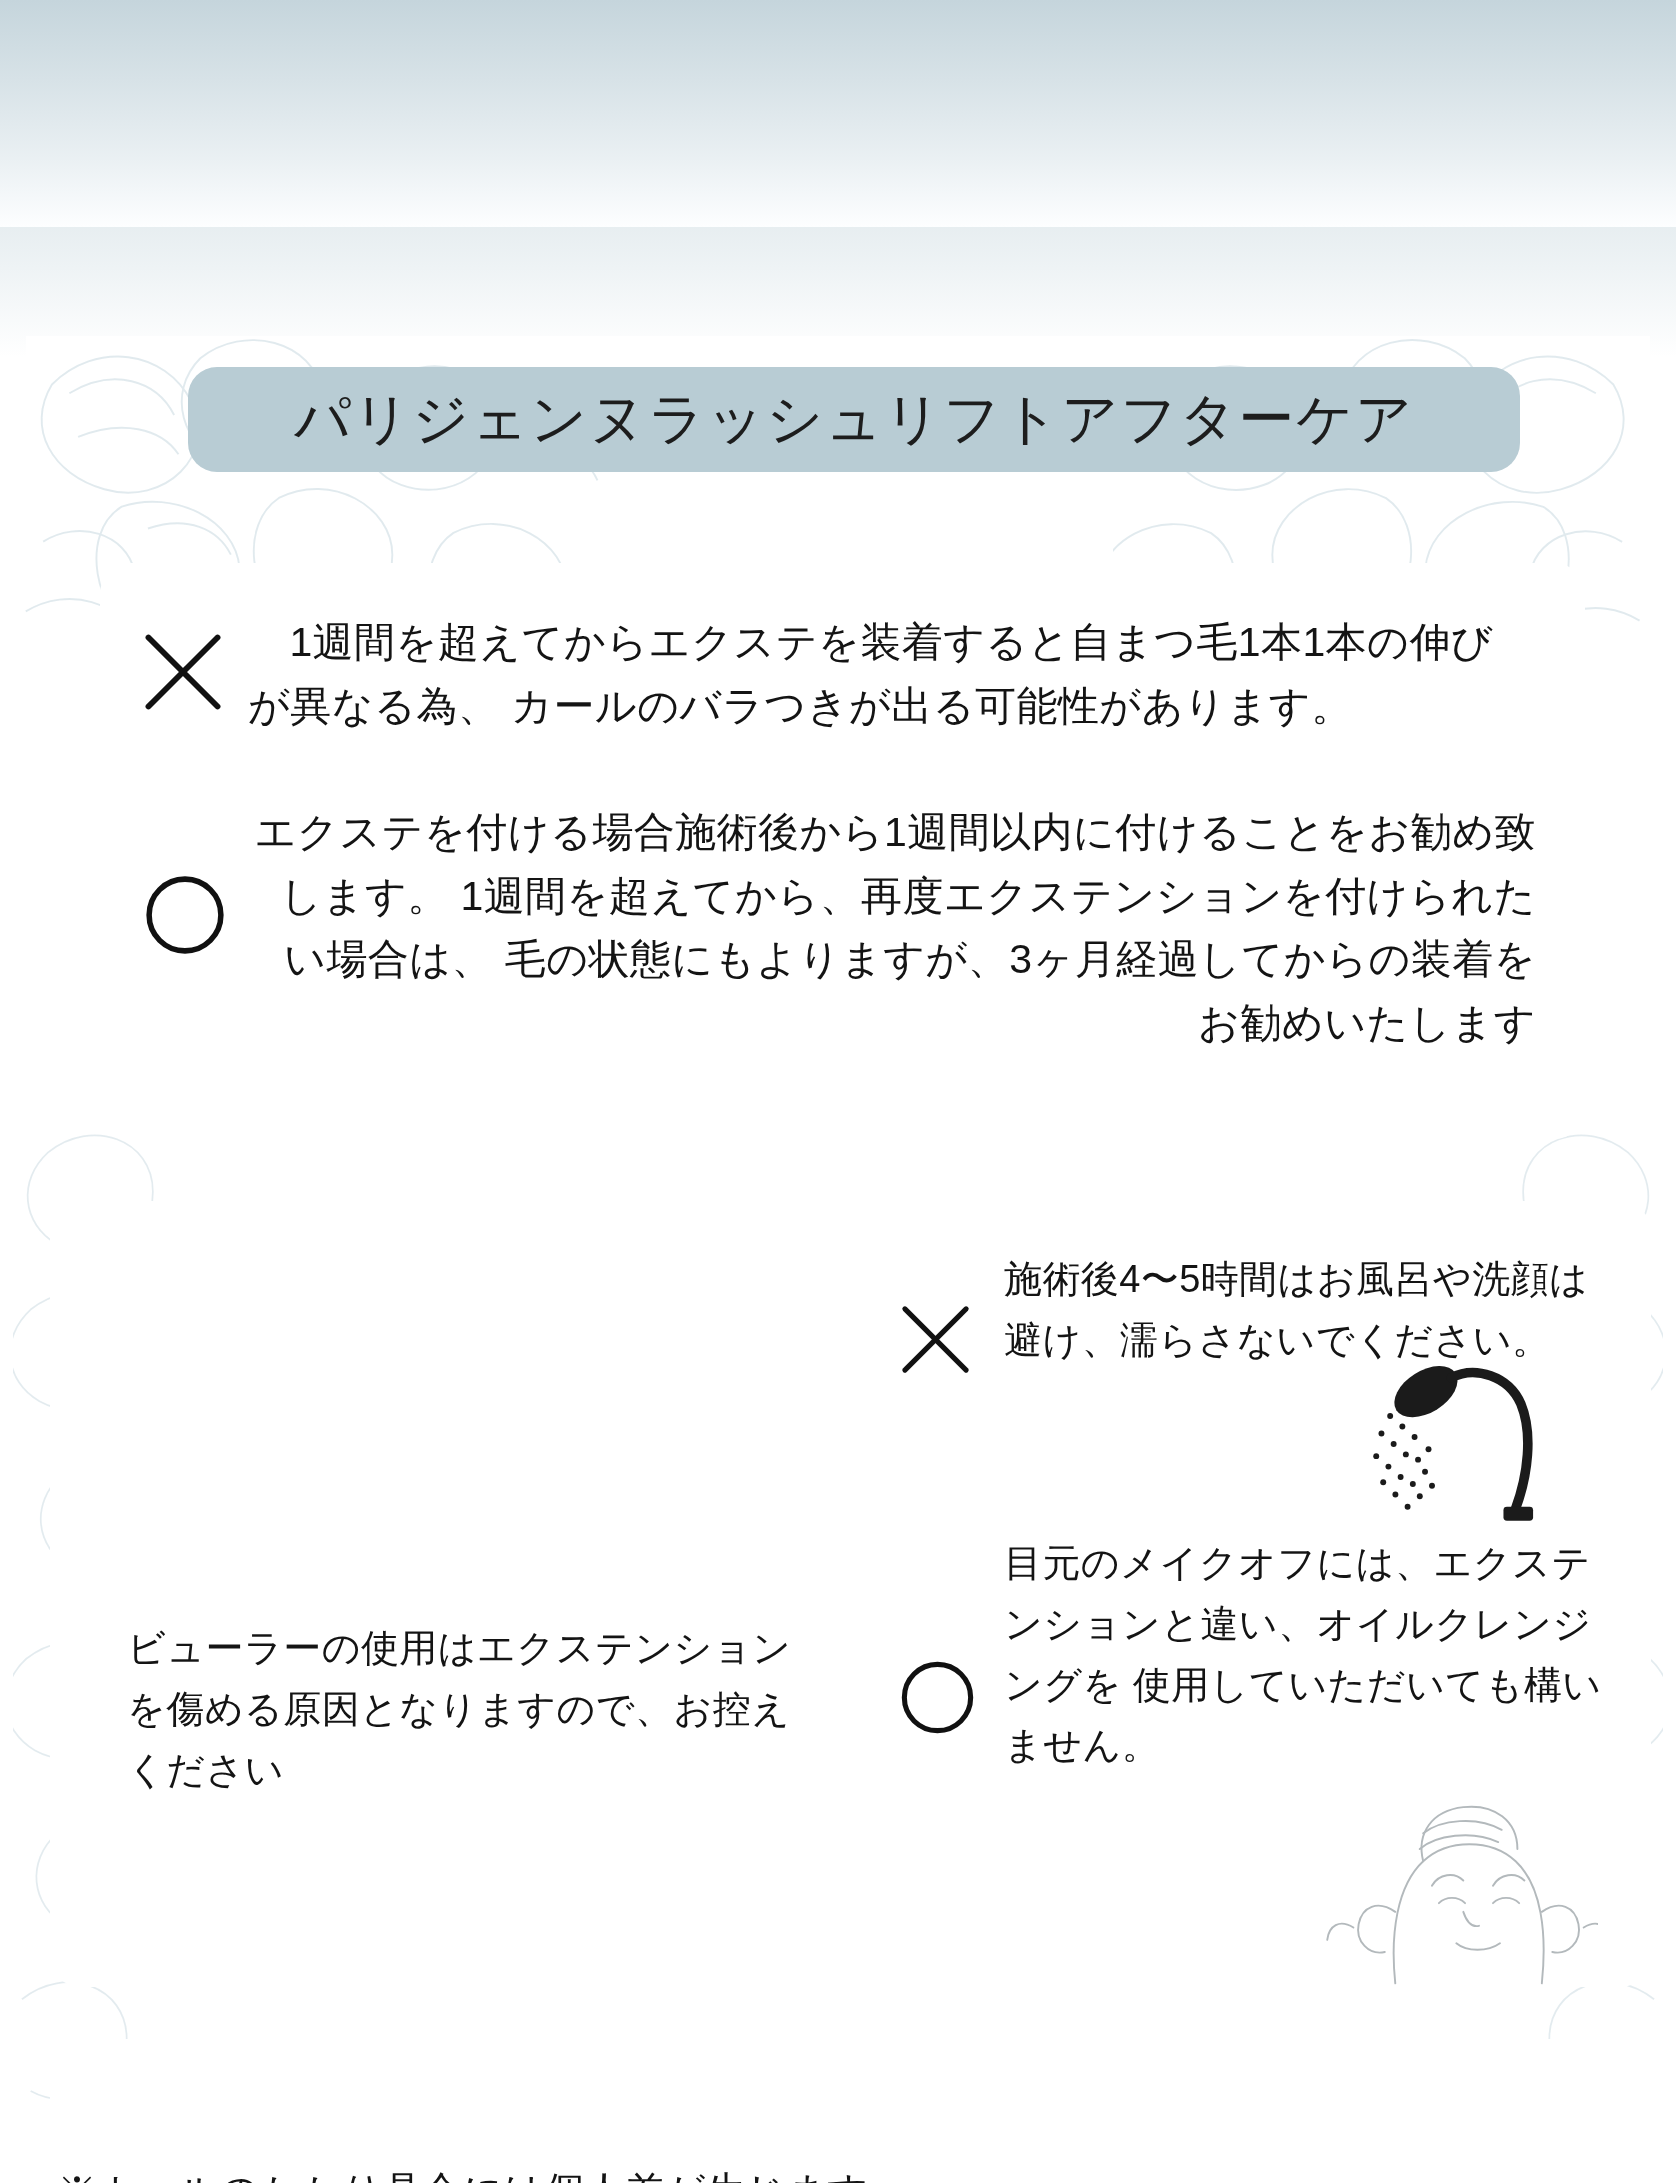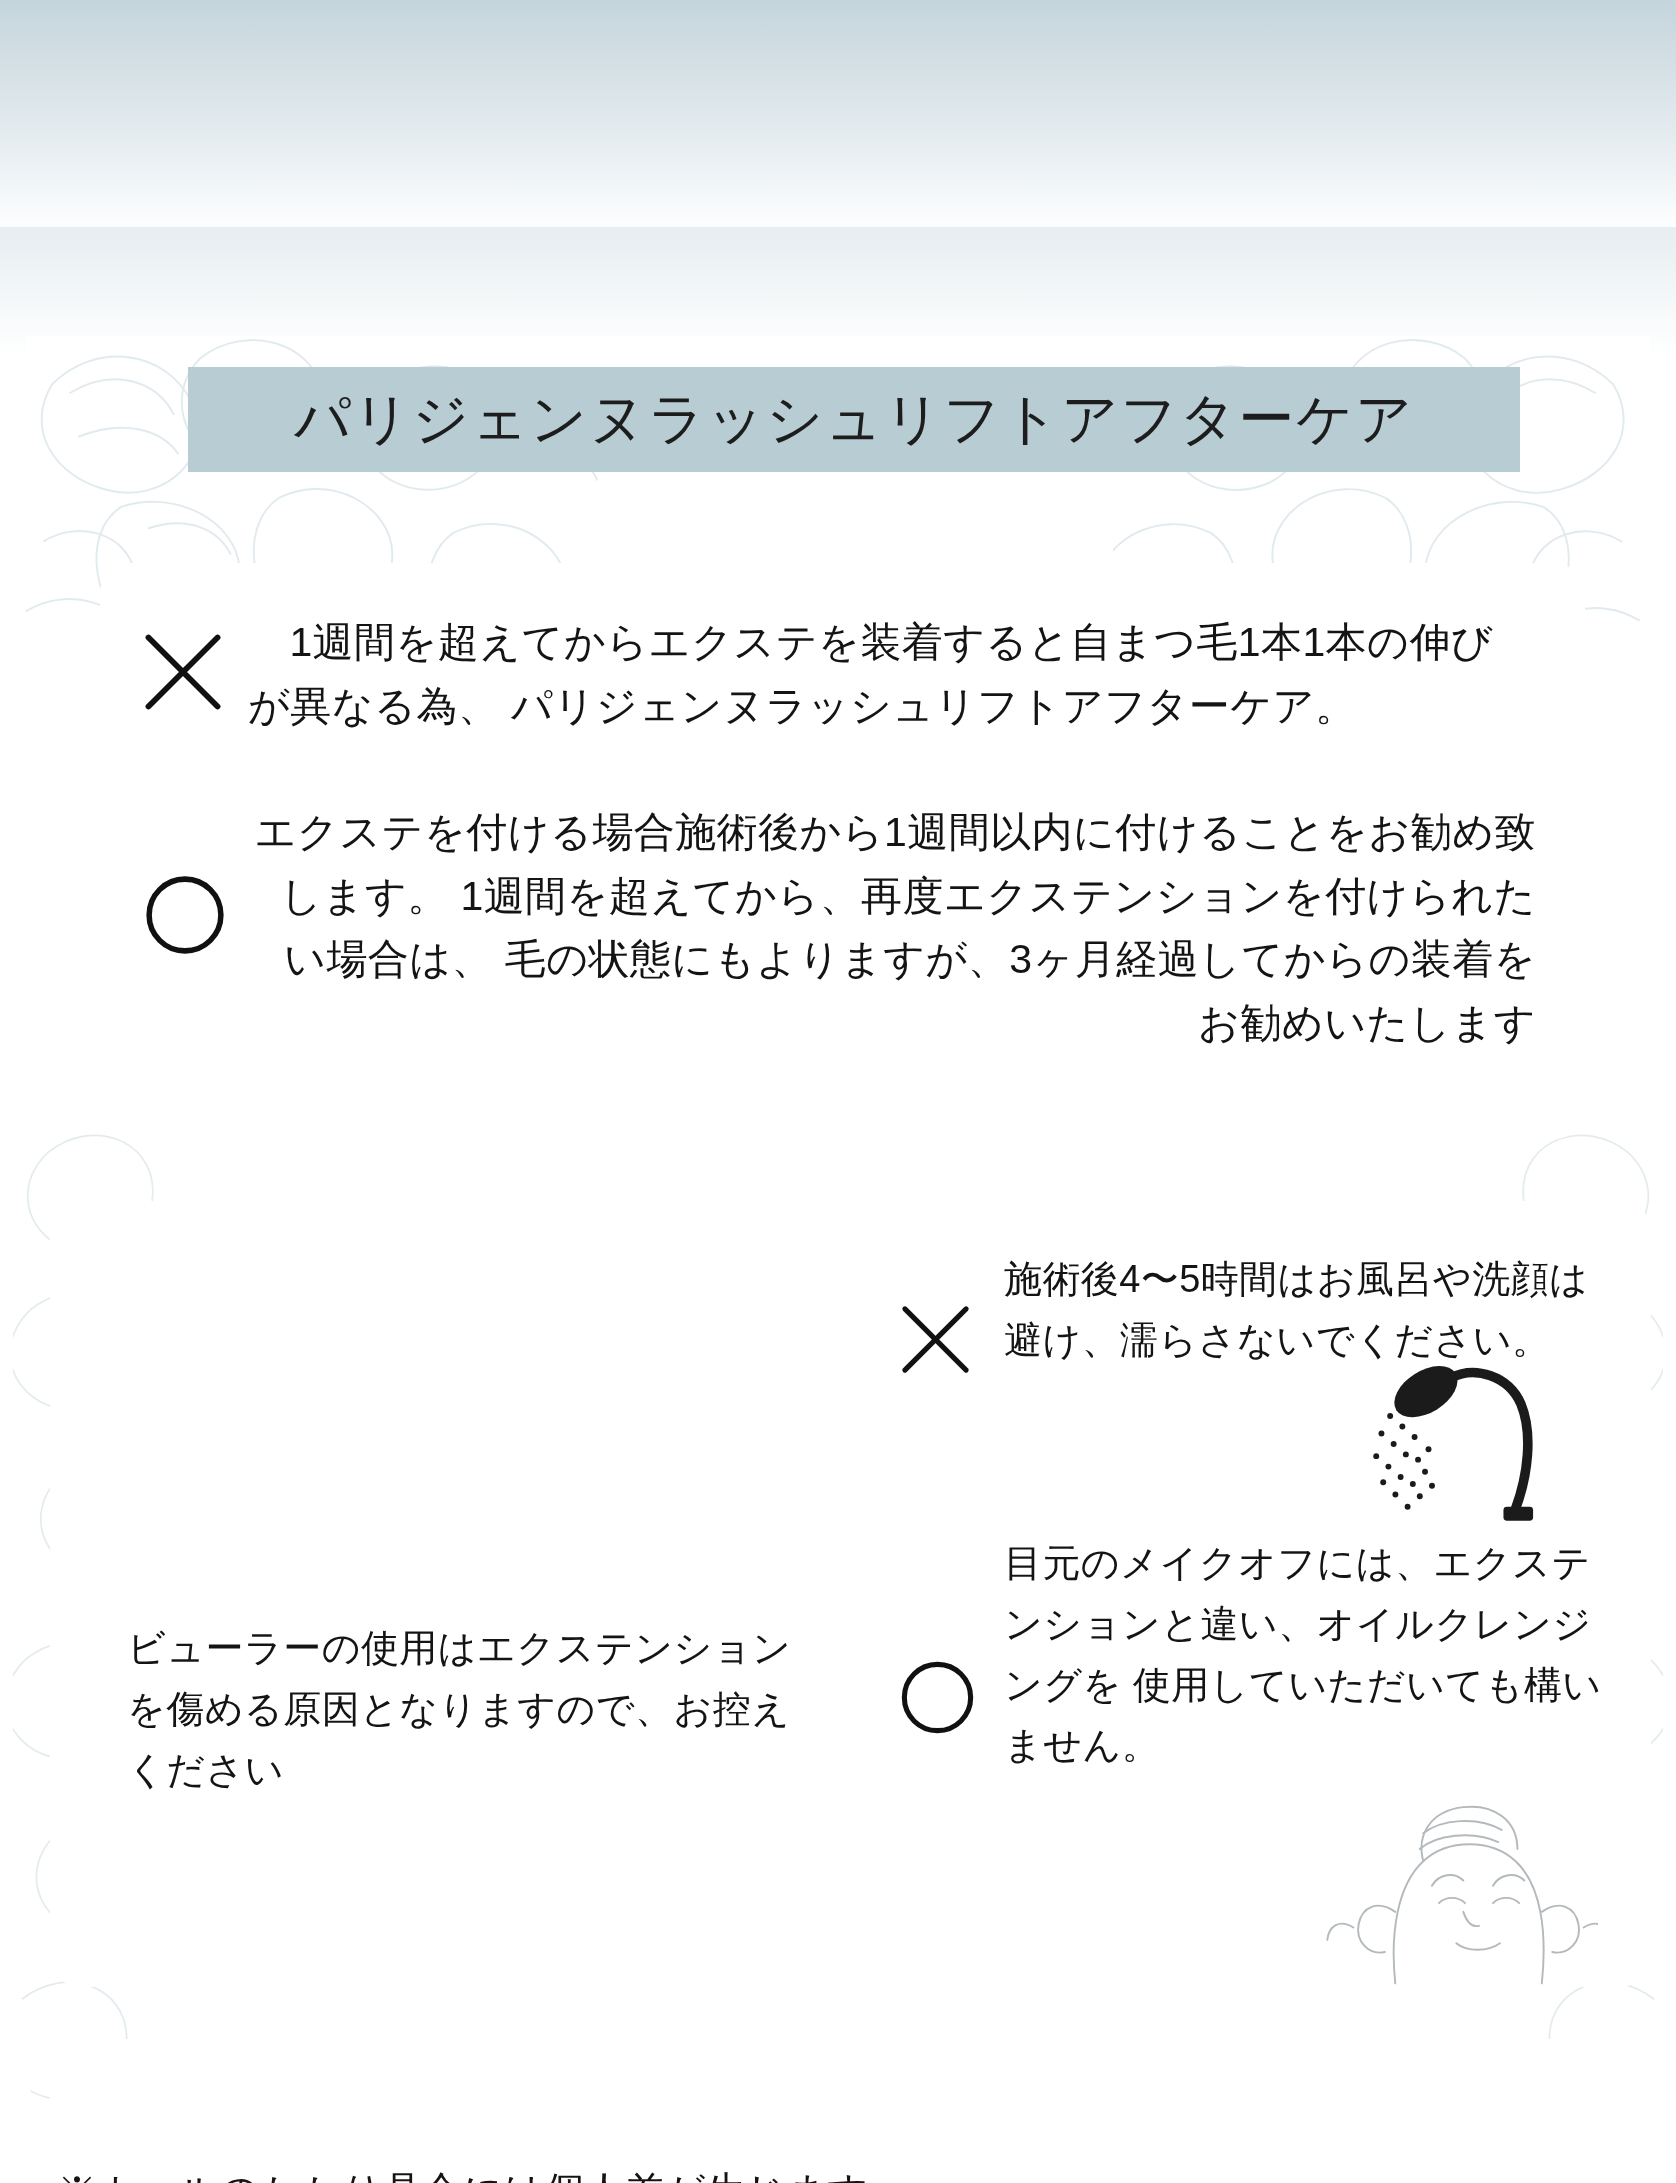--- a/index.html
+++ b/index.html
@@ -51,20 +51,21 @@
   .title-bar {
     position: absolute;
     left: 162px;
     top: 31px;
     width: 1332px;
     height: 105px;
     background: #b8ccd4;
     display: flex;
     align-items: center;
     justify-content: center;
+    border-radius: 29px;
   }
   .title-bar .title-text {
     font-size: 56px;
     letter-spacing: 1.7px;
     color: #1d1d1d;
     font-family: "Liberation Sans", sans-serif;
     white-space: nowrap;
   }
 
   
@@ -244,21 +245,21 @@
 
     <div class="panel" id="panel-top">
 
       <div class="mark" style="left:35px; top:61px;">
         <svg width="96" height="96" viewBox="0 0 100 100">
           <line x1="14" y1="14" x2="86" y2="86" stroke="#111" stroke-width="6" stroke-linecap="round"></line>
           <line x1="86" y1="14" x2="14" y2="86" stroke="#111" stroke-width="6" stroke-linecap="round"></line>
         </svg>
       </div>
 
-      <div class="jtext" style="left:148px; top:48px; width:1279px;">　1週間を超えてからエクステを装着すると自まつ毛1本1本の伸びが異なる為、 パリジェンヌラッシュリフトアフターケア。</div>
+      <div class="jtext" style="left:148px; top:48px; width:1279px;">　1週間を超えてからエクステを装着すると自まつ毛1本1本の伸びが異なる為、 カールのバラつきが出る可能性があります。</div>
 
       <div class="mark" style="left:39px; top:306px;">
         <svg width="92" height="92" viewBox="0 0 100 100">
           <circle cx="50" cy="50" r="39" fill="none" stroke="#111" stroke-width="6"></circle>
         </svg>
       </div>
 
       <div class="jtext" style="left:148px; top:238px; width:1288px;text-align:right;">エクステを付ける場合施術後から1週間以内に付けることをお勧め致します。 1週間を超えてから、再度エクステンションを付けられたい場合は、 毛の状態にもよりますが、3ヶ月経過してからの装着をお勧めいたします</div>
     </div>
 

